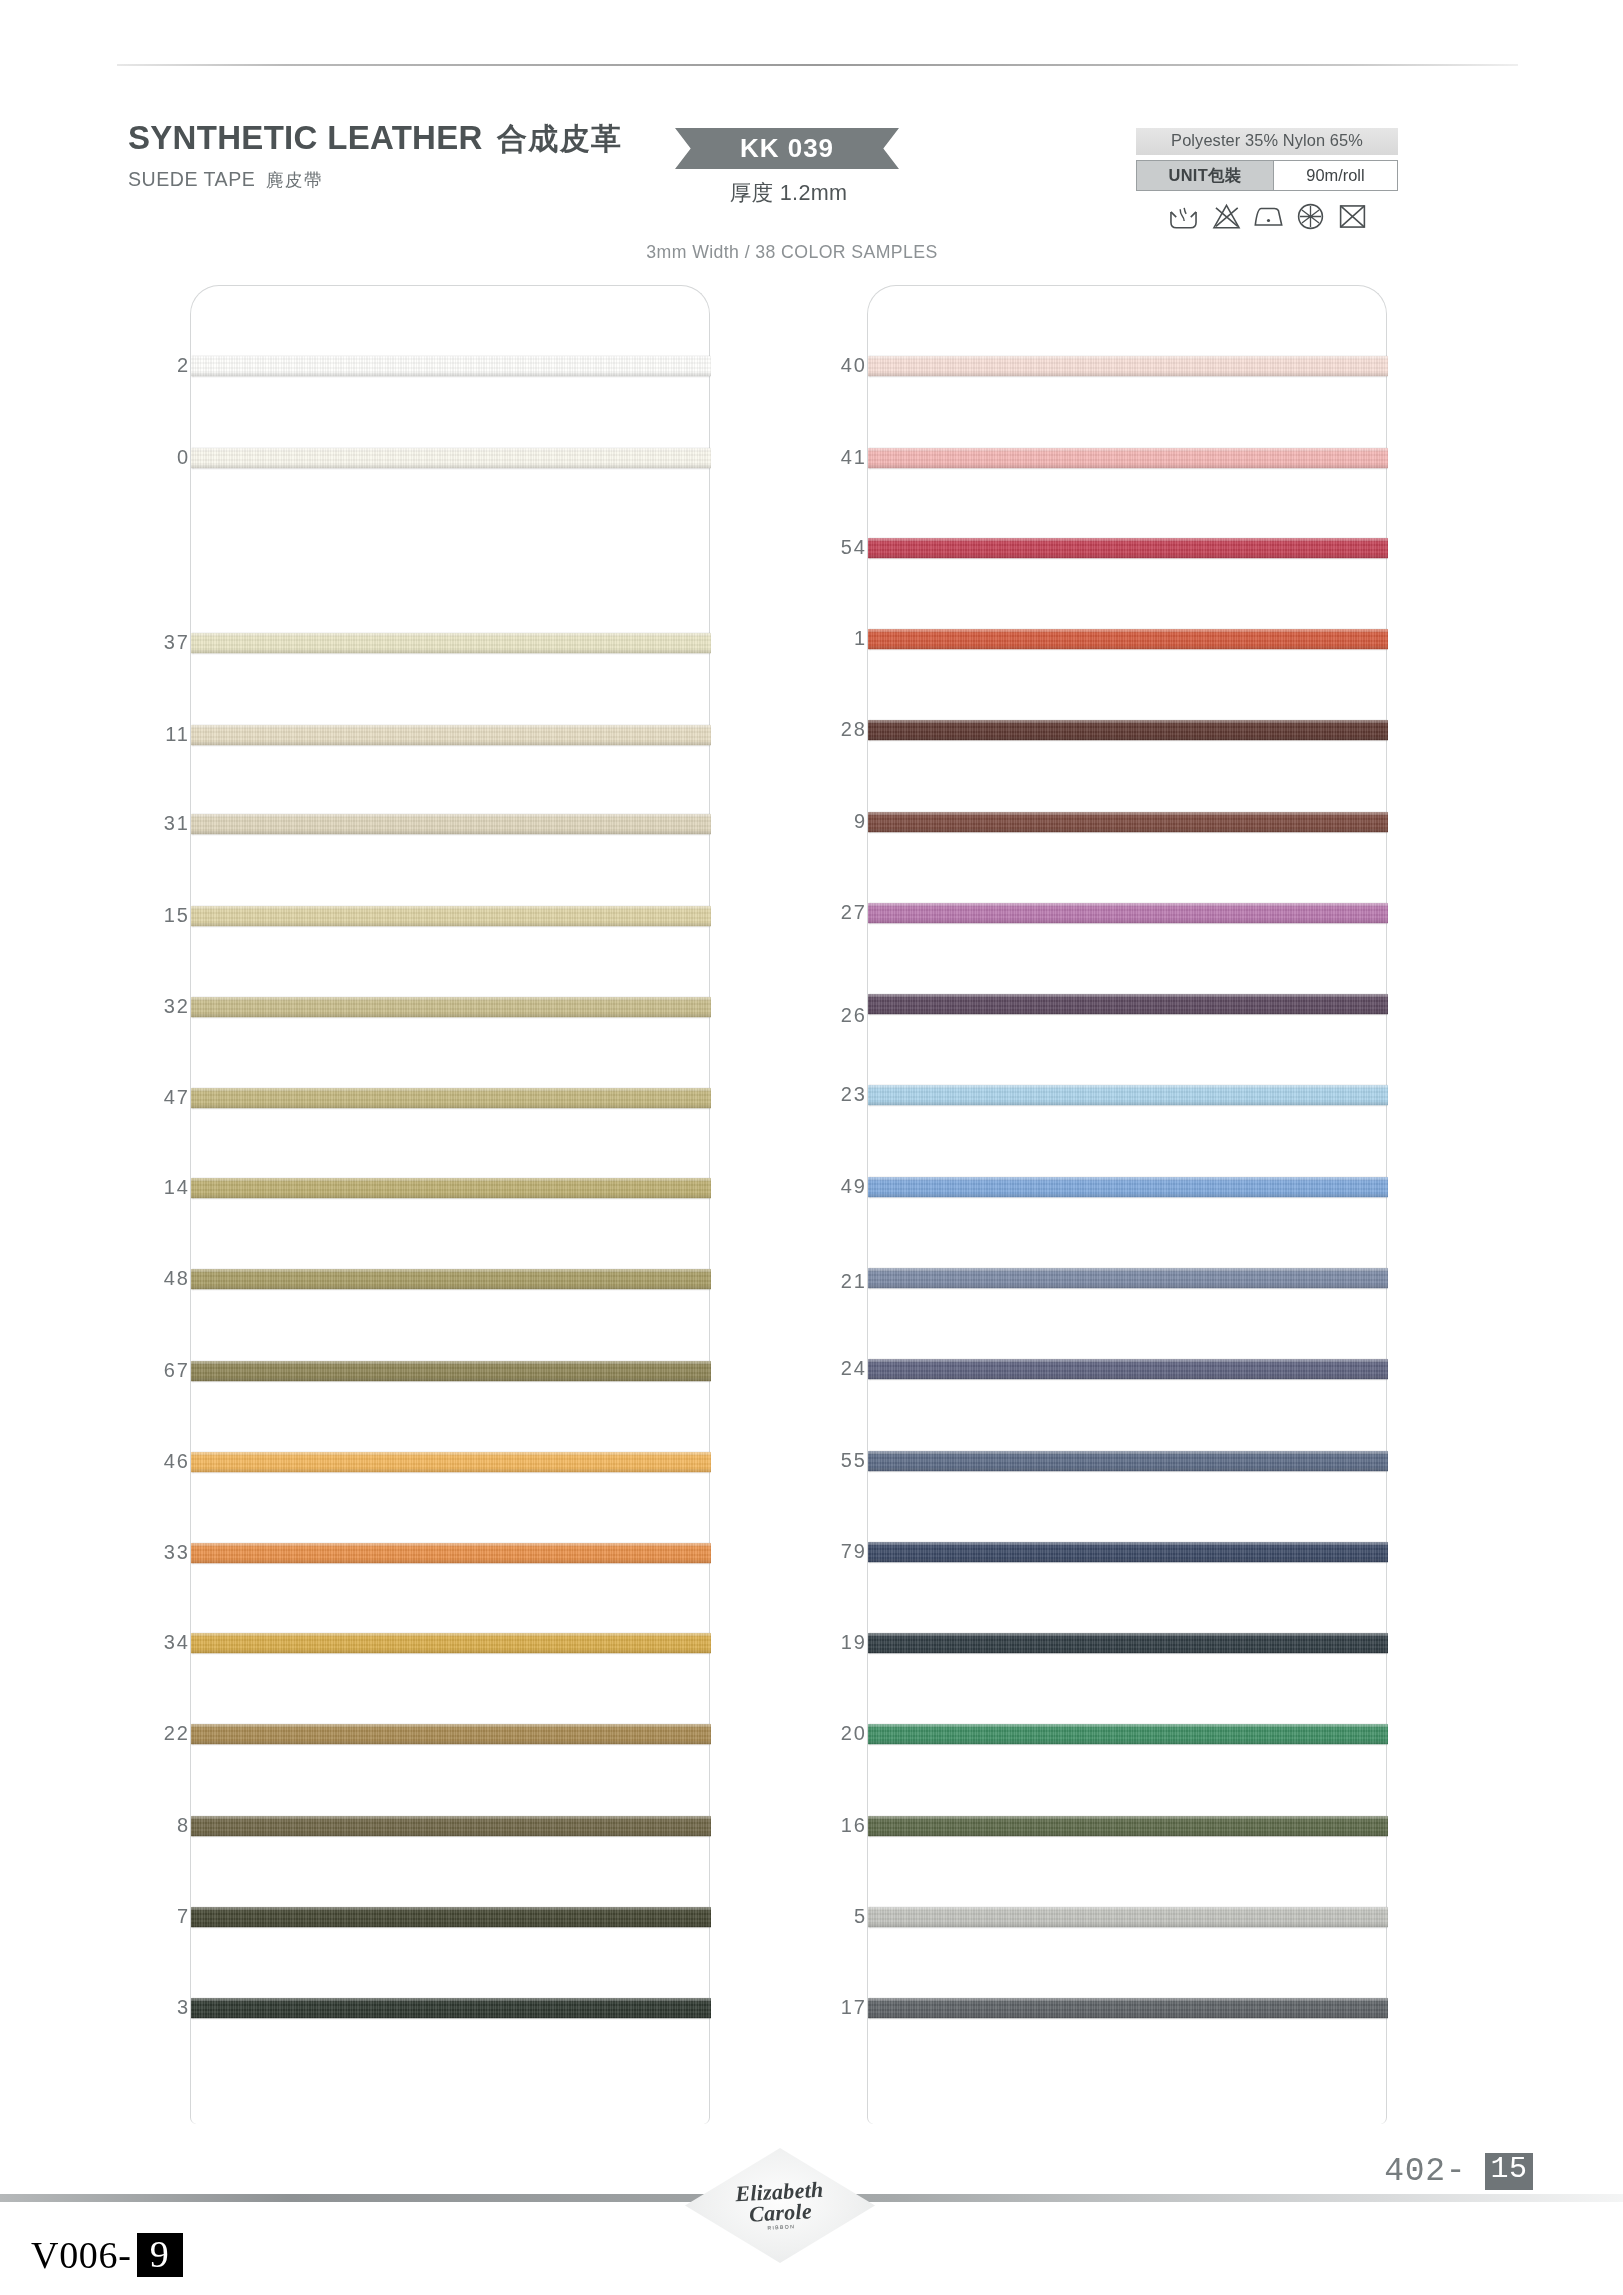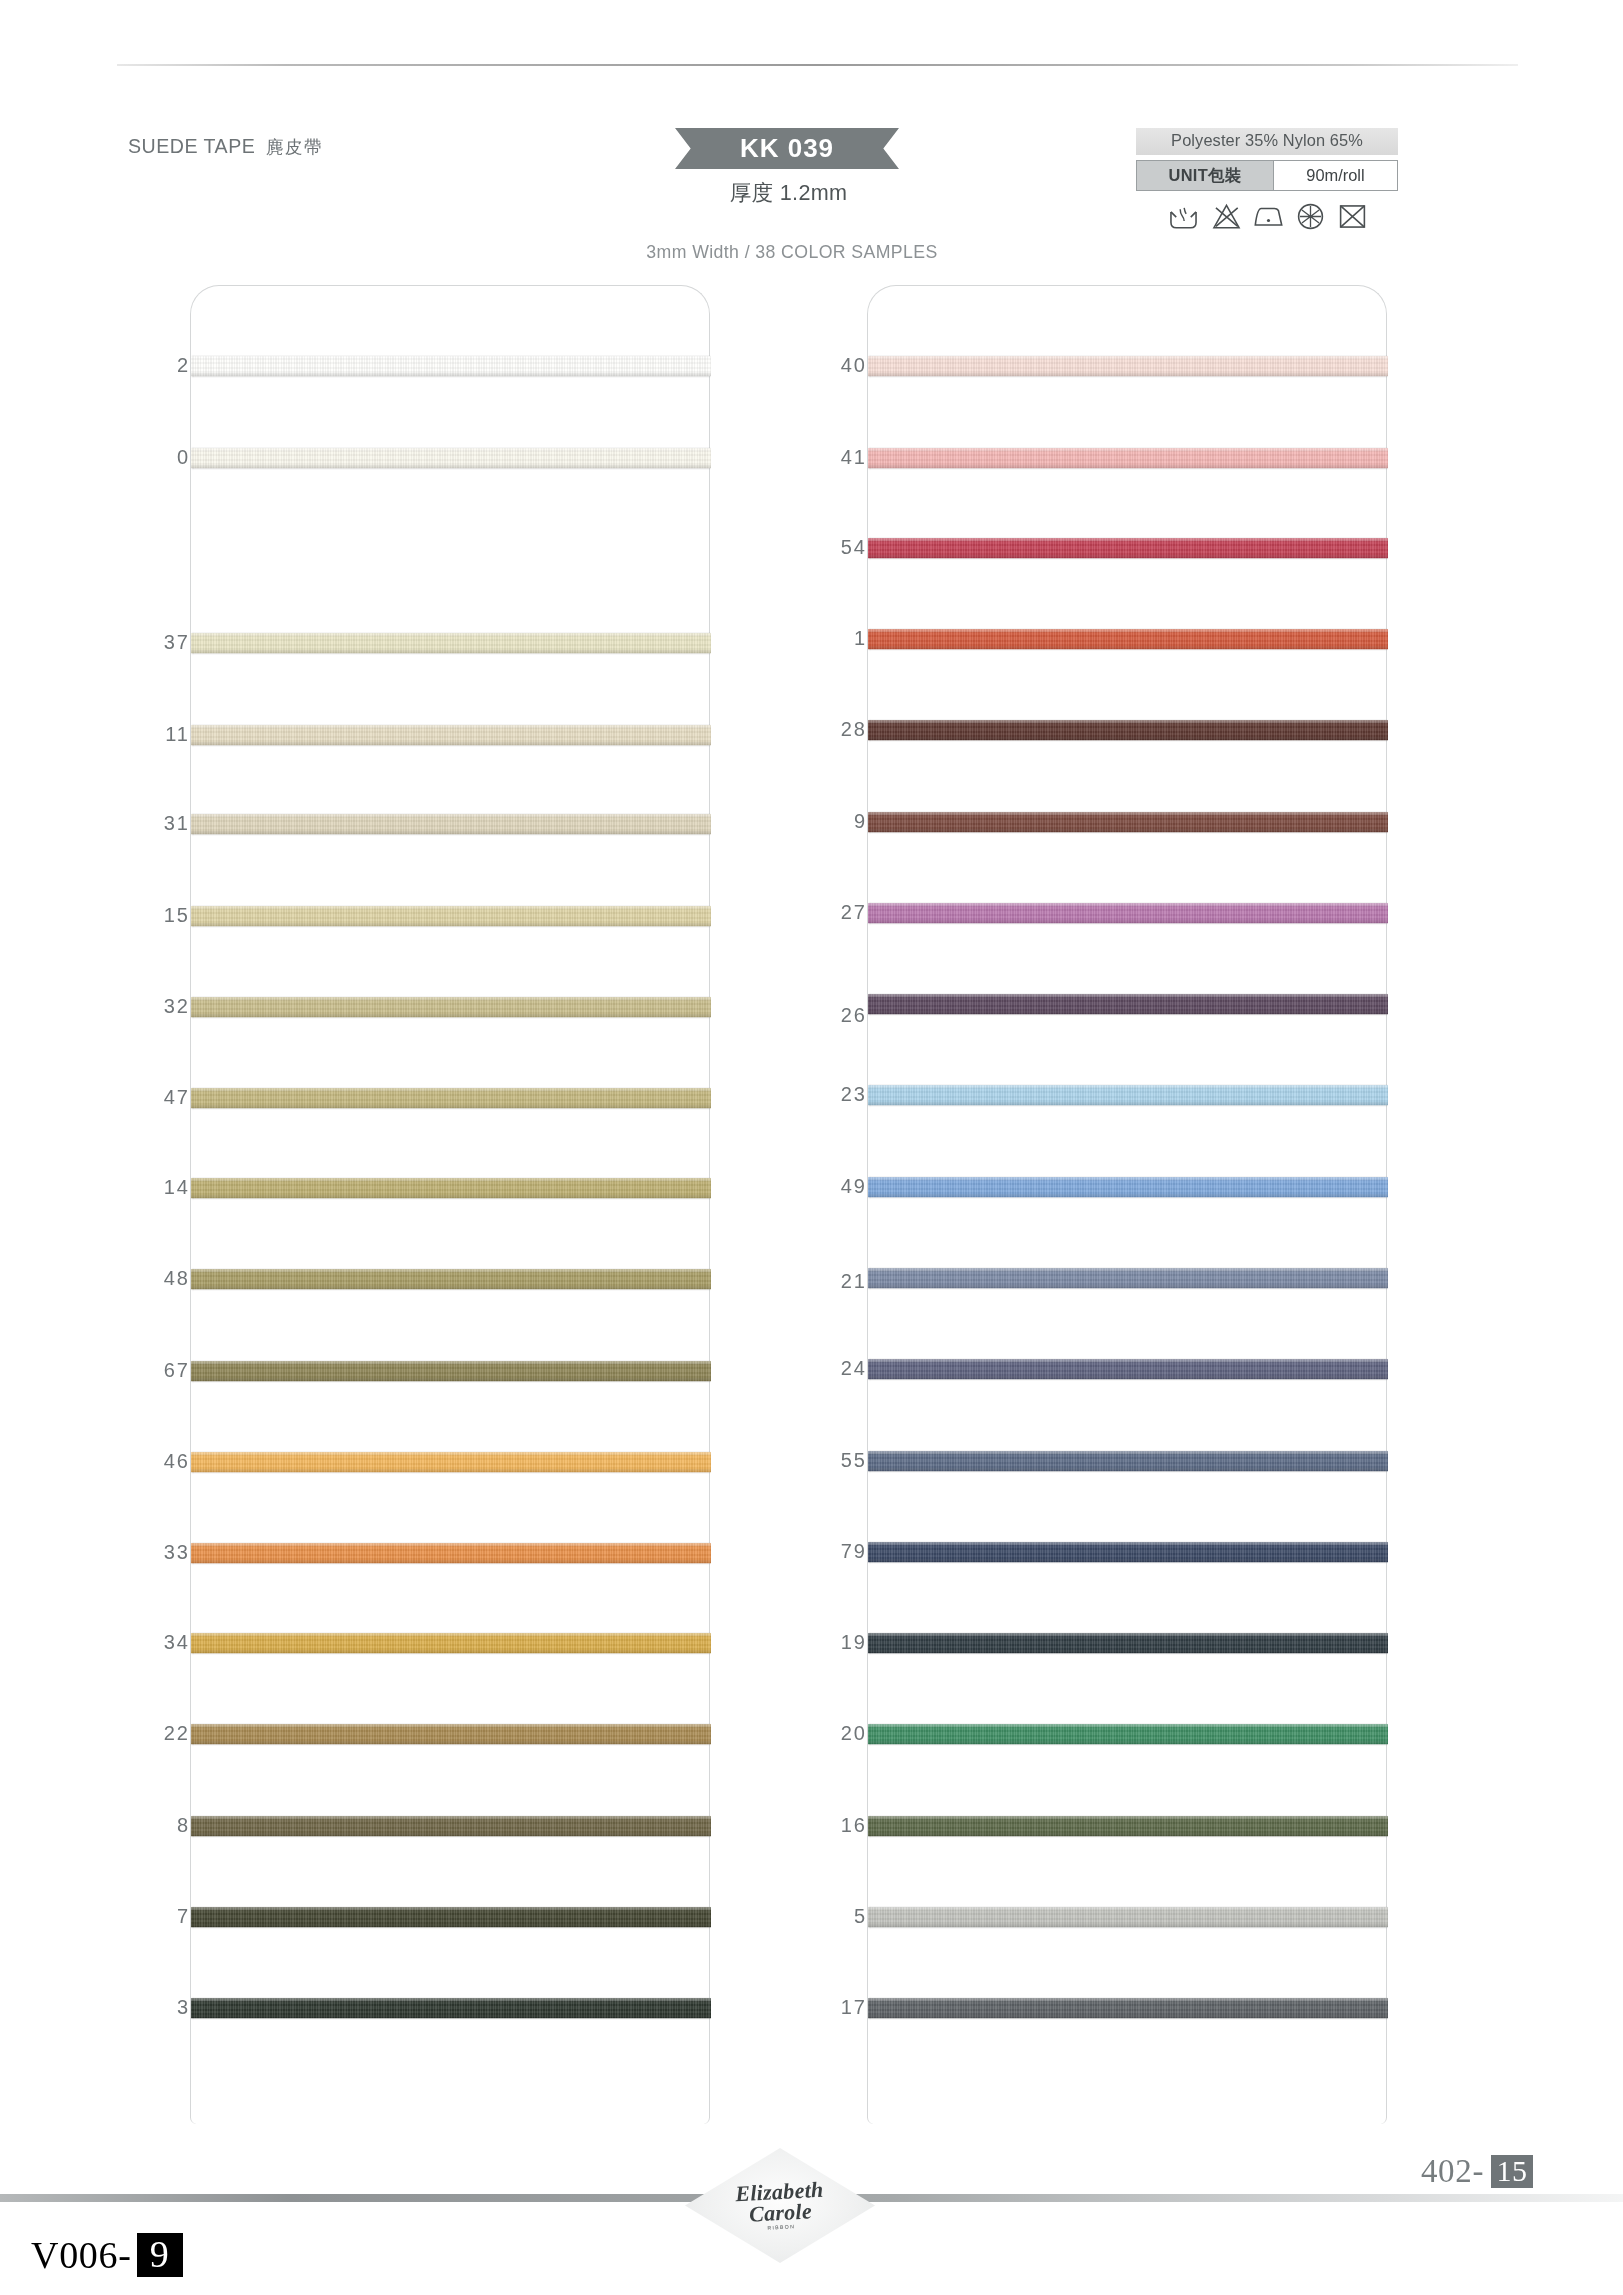--- a/index.html
+++ b/index.html
@@ -138,22 +138,22 @@
     font-family:"Liberation Serif", serif; font-style:italic; font-weight:bold;
     color:#3b4042; font-size:22px; line-height:.96; text-align:center;
     letter-spacing:0.3px; transform:rotate(-3deg); white-space:pre-line;
   }
   #brand-sub {
     font-family:"Liberation Sans", sans-serif; font-style:normal; font-weight:normal;
     font-size:5.2px; letter-spacing:1.3px; color:#4b5052; display:block; margin-top:2px;
   }
   #page-code {
     position:absolute; right:90px; top:2153px;
-    font-family:Liberation Serif, serif; font-size:33px; color:#777d7f;
-    display:flex; align-items:center; gap:5px; letter-spacing:0.7px;
+    font-family:Liberation Mono, monospace; font-size:33px; color:#777d7f;
+    display:flex; gap:17px; letter-spacing:0.7px;
   }
   #page-code-num {
     background:#6f7578; color:#ffffff; padding:0.7px 5.2px 2.6px; font-size:30px;
     line-height:1; font-weight:normal; margin-left:2px;
   }
   #doc-code {
     position:absolute; left:31px; top:2233px;
     font-family:"Liberation Serif", serif; font-size:38px; color:#000000;
     display:flex; align-items:center; letter-spacing:0.7px;
   }
@@ -163,20 +163,23 @@
   }
 </style>
 </head>
 <body>
 
 <div id="top-rule"></div>
 
 <div id="header">
 
   <div id="title-block">
+    <div id="main-title">
+      <span>SYNTHETIC LEATHER</span><span class="cn">合成皮革</span>
+    </div>
     <div id="sub-title">
       <span>SUEDE TAPE</span><span class="cn">麂皮帶</span>
     </div>
   </div>
 
   <div id="code-ribbon">
     <span>KK 039</span>
   </div>
 
   <div id="thickness">厚度 1.2mm</div>

